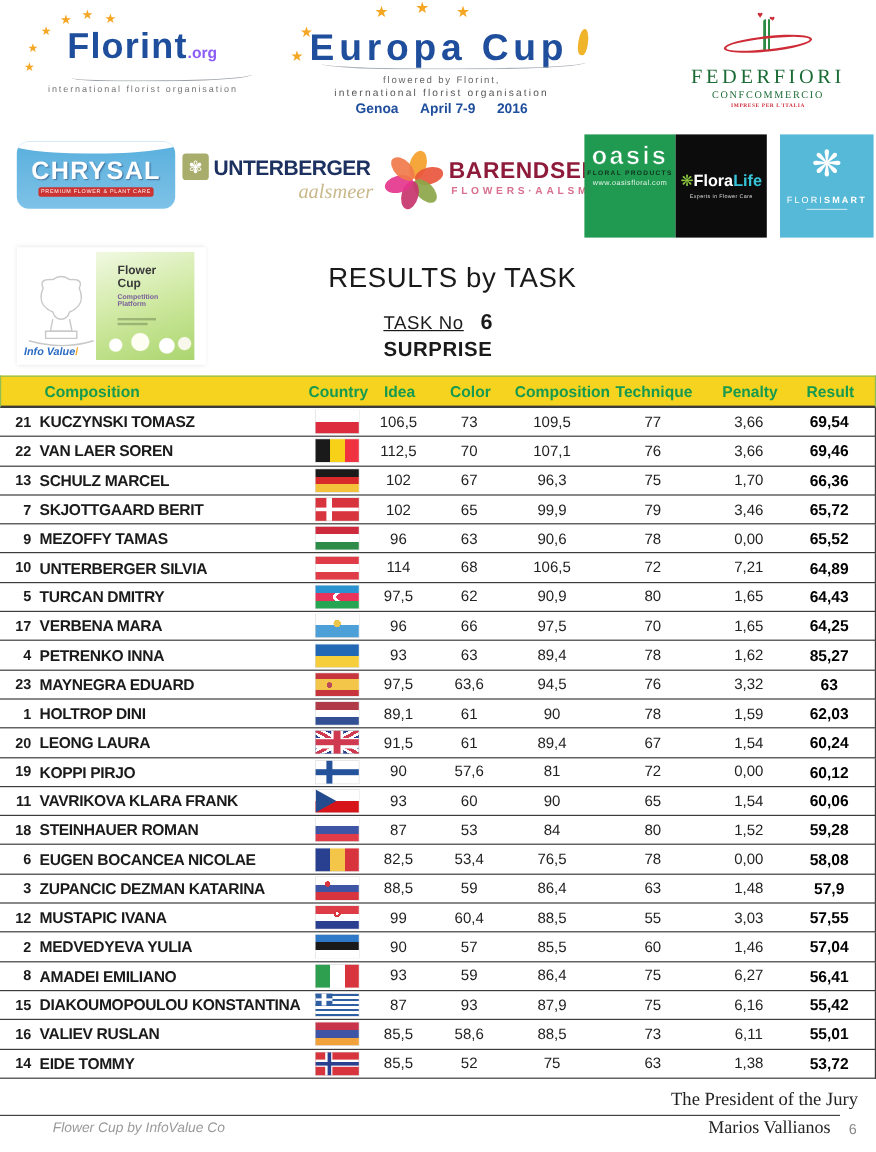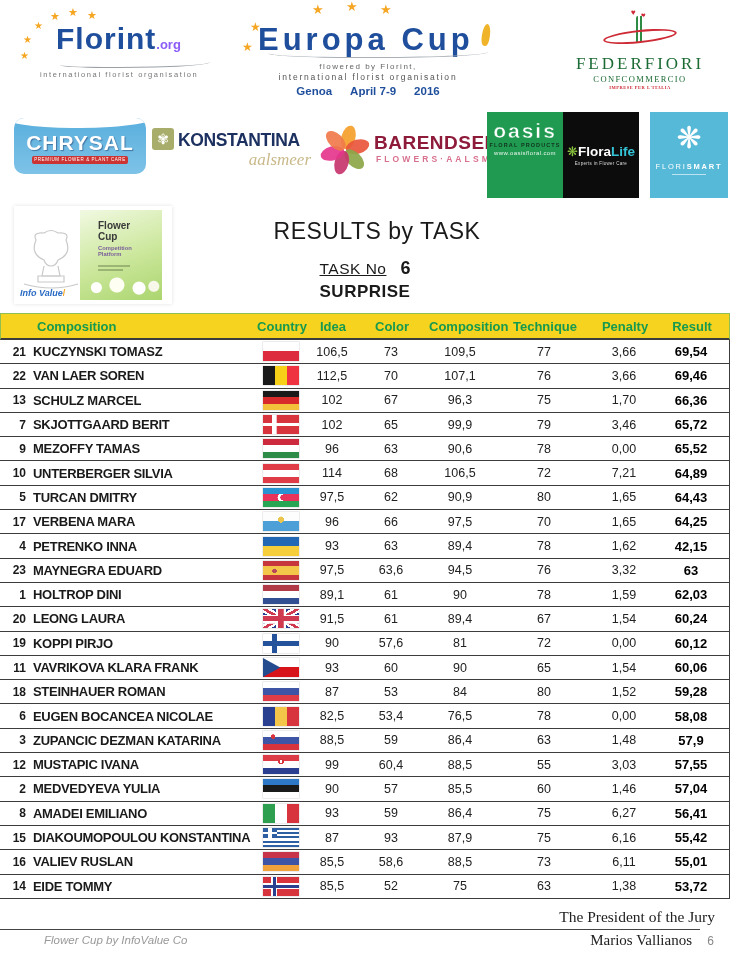--- a/index.html
+++ b/index.html
@@ -162,21 +162,21 @@
   </div>
 
   <div class="sponsors">
     <div class="chrysal">
       <div class="chrysal-wave"></div>
       <div class="chrysal-word">CHRYSAL</div>
       <div class="chrysal-band">PREMIUM FLOWER &amp; PLANT CARE</div>
     </div>
     <div class="waterdrinker">
       <div class="wd-icon">✾</div>
-      <div class="wd-word">KONSTANTINA</div>
+      <div class="wd-word">UNTERBERGER</div>
       <div class="wd-script">aalsmeer</div>
     </div>
     <div class="barendsen">
       <div class="bar-flower">
         <div class="petal" style="background:#F5A02B;transform:rotate(15deg) translateY(-13px)"></div>
         <div class="petal" style="background:#E8563B;transform:rotate(75deg) translateY(-13px)"></div>
         <div class="petal" style="background:#8CA648;transform:rotate(135deg) translateY(-13px)"></div>
         <div class="petal" style="background:#C8356E;transform:rotate(195deg) translateY(-13px)"></div>
         <div class="petal" style="background:#E5358C;transform:rotate(255deg) translateY(-13px)"></div>
         <div class="petal" style="background:#F07A4B;transform:rotate(315deg) translateY(-13px)"></div>
@@ -349,21 +349,21 @@
           <div class="rank">4</div>
           <div class="cname">PETRENKO  INNA</div>
           <div class="flagcell">
             <span class="flag" style="background: linear-gradient(rgb(34, 104, 181) 0px, rgb(34, 104, 181) 50%, rgb(246, 206, 60) 50%);"></span>
           </div>
           <div class="val">93</div>
           <div class="val">63</div>
           <div class="val">89,4</div>
           <div class="val">78</div>
           <div class="val">1,62</div>
-          <div class="res">42,15</div>
+          <div class="res">85,27</div>
         </div>
         <div class="trow">
           <div class="rank">23</div>
           <div class="cname">MAYNEGRA  EDUARD</div>
           <div class="flagcell">
             <span class="flag" style="background-image: radial-gradient(circle at 32% 52%, rgb(184, 72, 90) 0px, rgb(184, 72, 90) 2.2px, rgba(0, 0, 0, 0) 2.4px), linear-gradient(rgb(198, 54, 60) 0px, rgb(198, 54, 60) 26%, rgb(243, 198, 74) 26%, rgb(243, 198, 74) 74%, rgb(198, 54, 60) 74%);"></span>
           </div>
           <div class="val">97,5</div>
           <div class="val">63,6</div>
           <div class="val">94,5</div>

